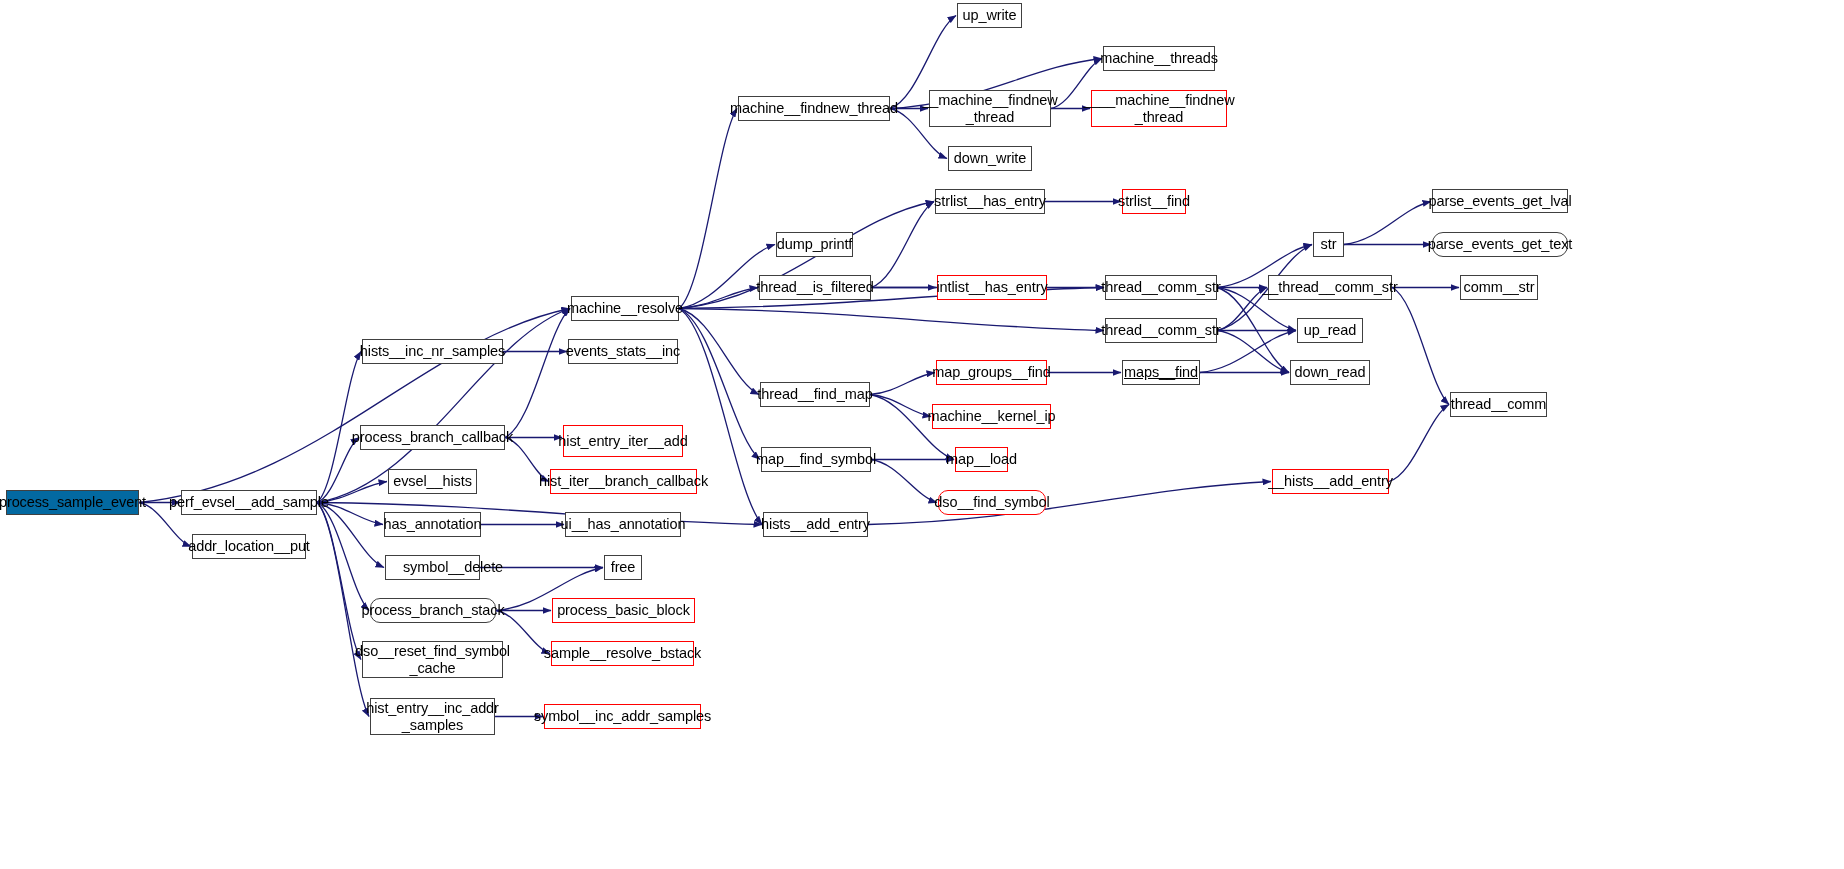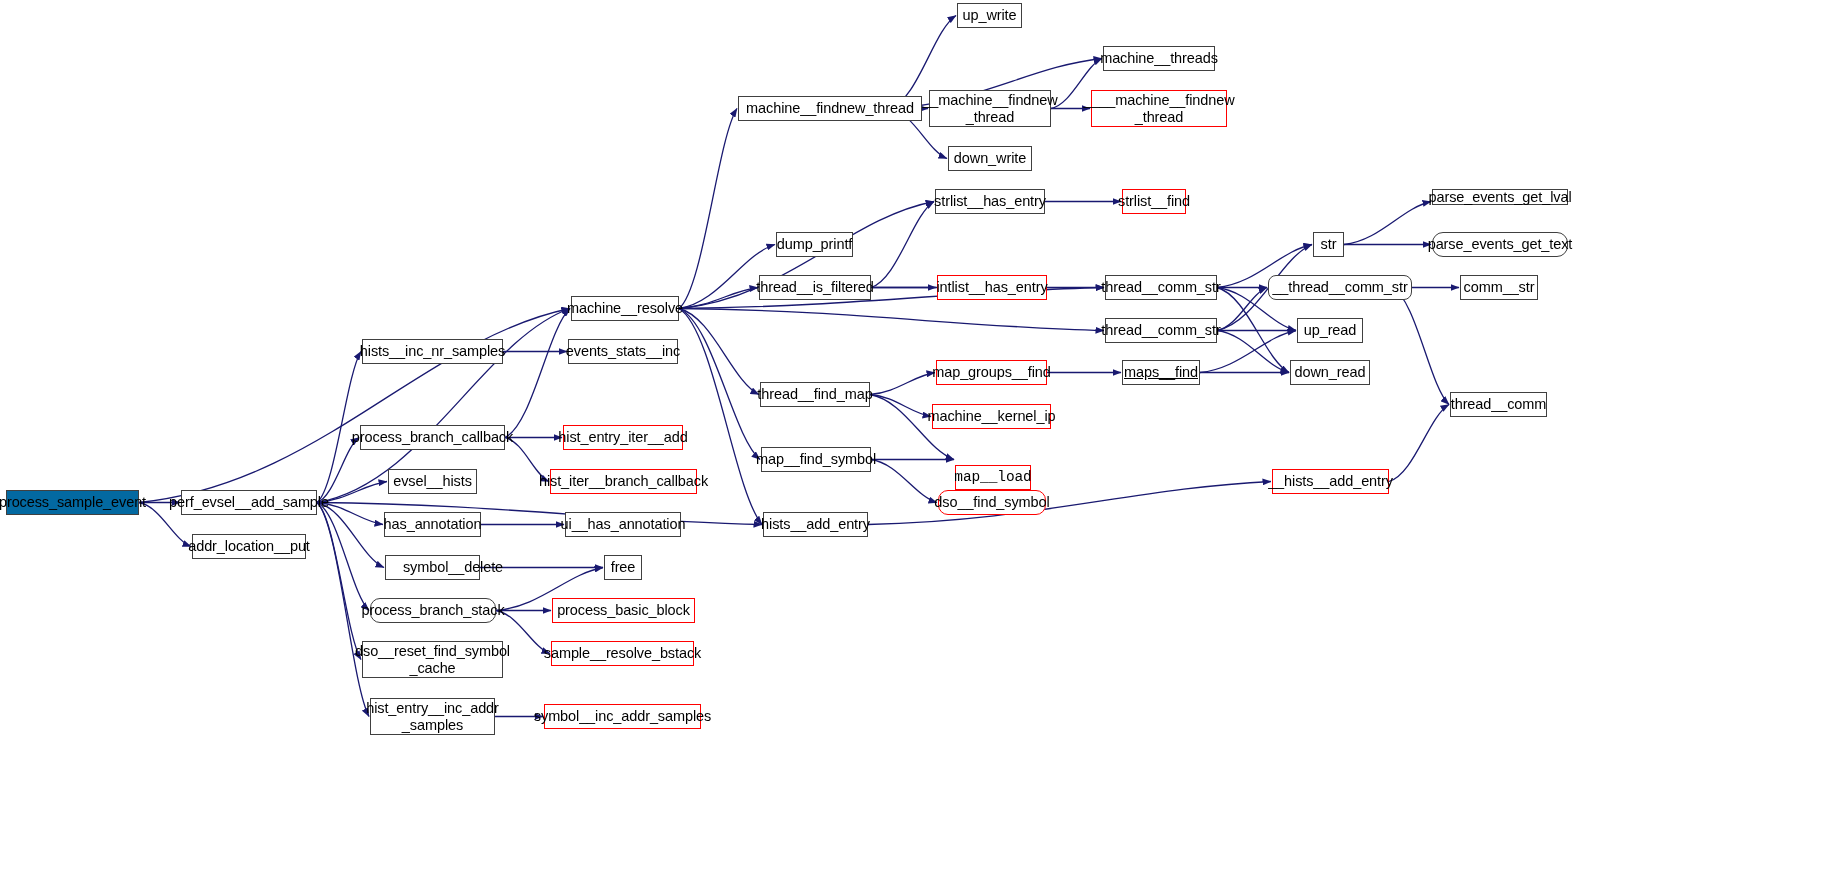--- a/index.html
+++ b/index.html
@@ -132,53 +132,53 @@
       <div class="node" style="left: 388px; top: 469px; width: 89px; height: 25px;">evsel__hists</div>
       <div class="node" style="left: 384px; top: 512px; width: 97px; height: 25px;">has_annotation</div>
       <div class="node" style="left: 385px; top: 555px; width: 95px; height: 25px; padding-left: 41px;">symbol__delete</div>
       <div class="node" style="left: 370px; top: 598px; width: 126px; height: 25px; border-radius: 10px;">process_branch_stack</div>
       <div class="node" style="left: 362px; top: 641px; width: 141px; height: 37px;">dso__reset_find_symbol
 _cache</div>
       <div class="node" style="left: 370px; top: 698px; width: 125px; height: 37px;">hist_entry__inc_addr
 _samples</div>
       <div class="node" style="left: 571px; top: 296px; width: 108px; height: 25px;">machine__resolve</div>
       <div class="node" style="left: 568px; top: 339px; width: 110px; height: 25px;">events_stats__inc</div>
-      <div class="node red" style="left: 563px; top: 425px; width: 120px; height: 25px;">hist_entry_iter__add</div>
+      <div class="node red" style="left: 563px; top: 425px; width: 120px; height: 32px;">hist_entry_iter__add</div>
       <div class="node red" style="left: 550px; top: 469px; width: 147px; height: 25px;">hist_iter__branch_callback</div>
       <div class="node" style="left: 565px; top: 512px; width: 116px; height: 25px;">ui__has_annotation</div>
       <div class="node" style="left: 604px; top: 555px; width: 38px; height: 25px;">free</div>
       <div class="node red" style="left: 552px; top: 598px; width: 143px; height: 25px;">process_basic_block</div>
       <div class="node red" style="left: 551px; top: 641px; width: 143px; height: 25px;">sample__resolve_bstack</div>
       <div class="node red" style="left: 544px; top: 704px; width: 157px; height: 25px;">symbol__inc_addr_samples</div>
-      <div class="node" style="left: 738px; top: 96px; width: 184px; height: 25px;">machine__findnew_thread</div>
+      <div class="node" style="left: 738px; top: 96px; width: 152px; height: 25px;">machine__findnew_thread</div>
       <div class="node" style="left: 776px; top: 232px; width: 77px; height: 25px;">dump_printf</div>
       <div class="node" style="left: 759px; top: 275px; width: 112px; height: 25px;">thread__is_filtered</div>
       <div class="node" style="left: 760px; top: 382px; width: 110px; height: 25px;">thread__find_map</div>
       <div class="node" style="left: 761px; top: 447px; width: 110px; height: 25px;">map__find_symbol</div>
       <div class="node" style="left: 763px; top: 512px; width: 105px; height: 25px;">hists__add_entry</div>
       <div class="node" style="left: 929px; top: 90px; width: 122px; height: 37px;">__machine__findnew
 _thread</div>
       <div class="node" style="left: 948px; top: 146px; width: 84px; height: 25px;">down_write</div>
       <div class="node" style="left: 935px; top: 189px; width: 110px; height: 25px;">strlist__has_entry</div>
       <div class="node red" style="left: 937px; top: 275px; width: 110px; height: 25px;">intlist__has_entry</div>
       <div class="node red" style="left: 936px; top: 360px; width: 111px; height: 25px;">map_groups__find</div>
       <div class="node red" style="left: 932px; top: 404px; width: 119px; height: 25px;">machine__kernel_ip</div>
-      <div class="node red" style="left: 955px; top: 465px; width: 76px; height: 25px; font-family: Liberation Mono, monospace;">map__load</div>
+      <div class="node red" style="left: 955px; top: 447px; width: 53px; height: 25px;">map__load</div>
       <div class="node red" style="left: 938px; top: 490px; width: 108px; height: 25px; border-radius: 10px;">dso__find_symbol</div>
       <div class="node" style="left: 1103px; top: 46px; width: 112px; height: 25px;">machine__threads</div>
       <div class="node red" style="left: 1091px; top: 90px; width: 136px; height: 37px;">____machine__findnew
 _thread</div>
       <div class="node red" style="left: 1122px; top: 189px; width: 64px; height: 25px;">strlist__find</div>
       <div class="node" style="left: 1105px; top: 275px; width: 112px; height: 25px;">thread__comm_str</div>
       <div class="node" style="left: 1105px; top: 318px; width: 112px; height: 25px;">thread__comm_str</div>
       <div class="node" style="left: 1122px; top: 360px; width: 78px; height: 25px; text-decoration: underline;">maps__find</div>
       <div class="node red" style="left: 1272px; top: 469px; width: 117px; height: 25px;">__hists__add_entry</div>
       <div class="node" style="left: 1313px; top: 232px; width: 31px; height: 25px;">str</div>
-      <div class="node" style="left: 1268px; top: 275px; width: 144px; height: 25px; border-radius: 8px;">__thread__comm_str</div>
+      <div class="node" style="left: 1268px; top: 275px; width: 124px; height: 25px;">__thread__comm_str</div>
       <div class="node" style="left: 1297px; top: 318px; width: 66px; height: 25px;">up_read</div>
       <div class="node" style="left: 1290px; top: 360px; width: 80px; height: 25px;">down_read</div>
       <div class="node" style="left: 957px; top: 3px; width: 65px; height: 25px;">up_write</div>
-      <div class="node" style="left: 1432px; top: 189px; width: 136px; height: 16px;">parse_events_get_lval</div>
+      <div class="node" style="left: 1432px; top: 189px; width: 136px; height: 24px;">parse_events_get_lval</div>
       <div class="node" style="left: 1432px; top: 232px; width: 136px; height: 25px; border-radius: 11px;">parse_events_get_text</div>
       <div class="node" style="left: 1460px; top: 275px; width: 78px; height: 25px;">comm__str</div>
       <div class="node" style="left: 1450px; top: 392px; width: 97px; height: 25px;">thread__comm</div>
     </div>
 </div>
 
 </body></html>

